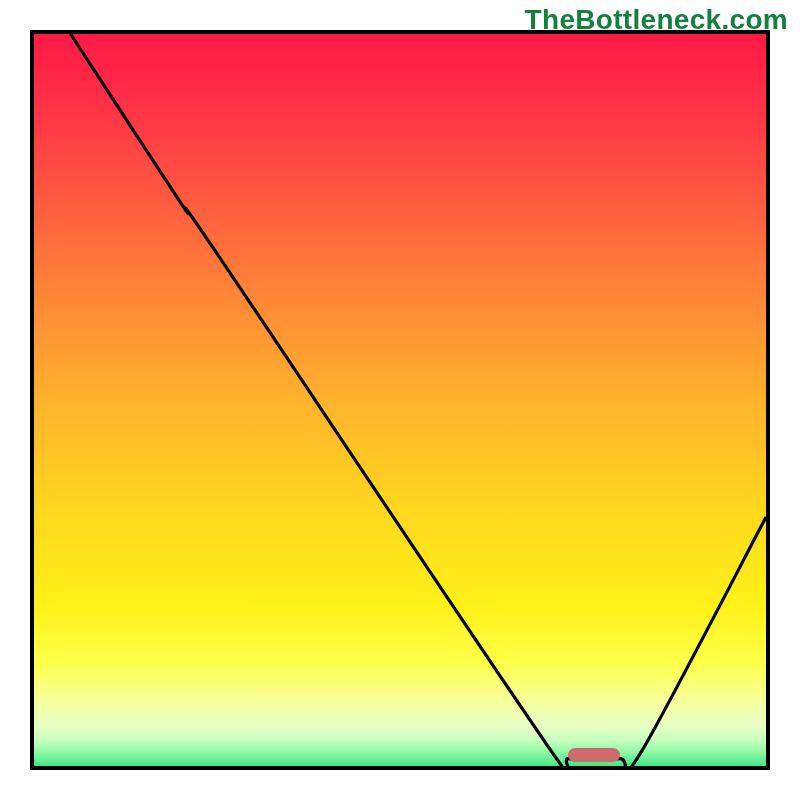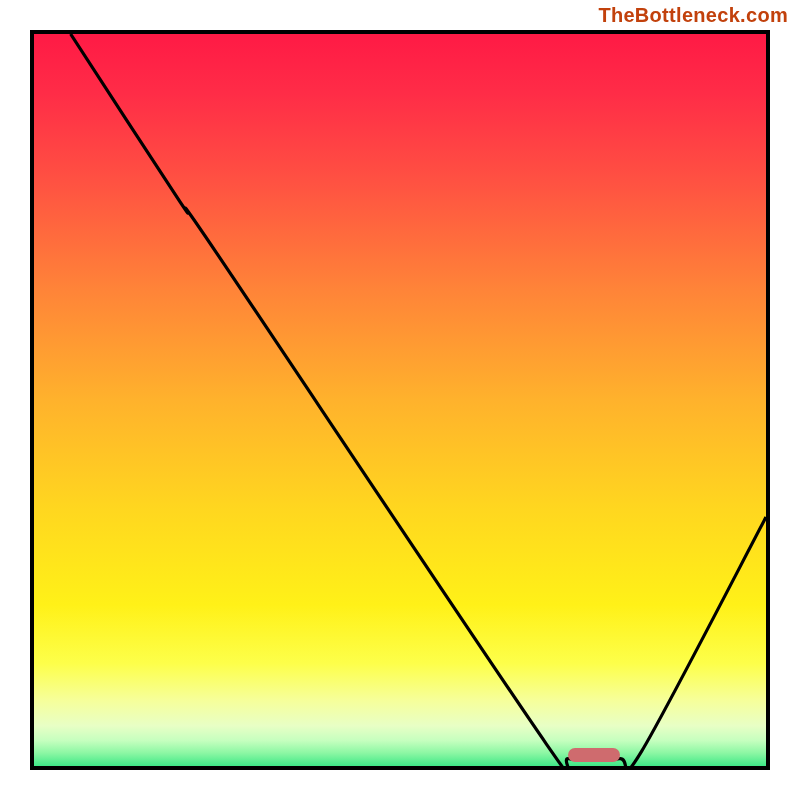--- a/index.html
+++ b/index.html
@@ -13,23 +13,23 @@
   }
   .container {
     position: relative;
     width: 800px;
     height: 800px;
   }
   .watermark {
     position: absolute;
     top: 4px;
     right: 12px;
-    font-size: 20px;
+    font-size: 28px;
     font-weight: 600;
-    color: #c2410c;
+    color: #15803d;
     letter-spacing: 0.3px;
     z-index: 10;
   }
   .plot-area {
     position: absolute;
     left: 30px;
     top: 30px;
     width: 740px;
     height: 740px;
     border: 4px solid #000000;

